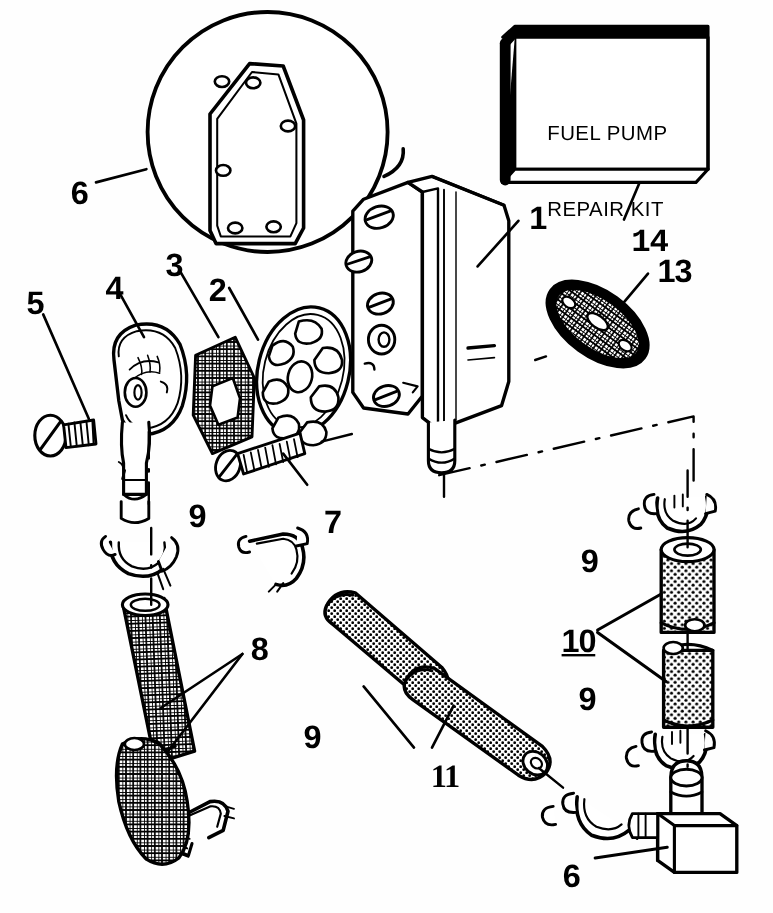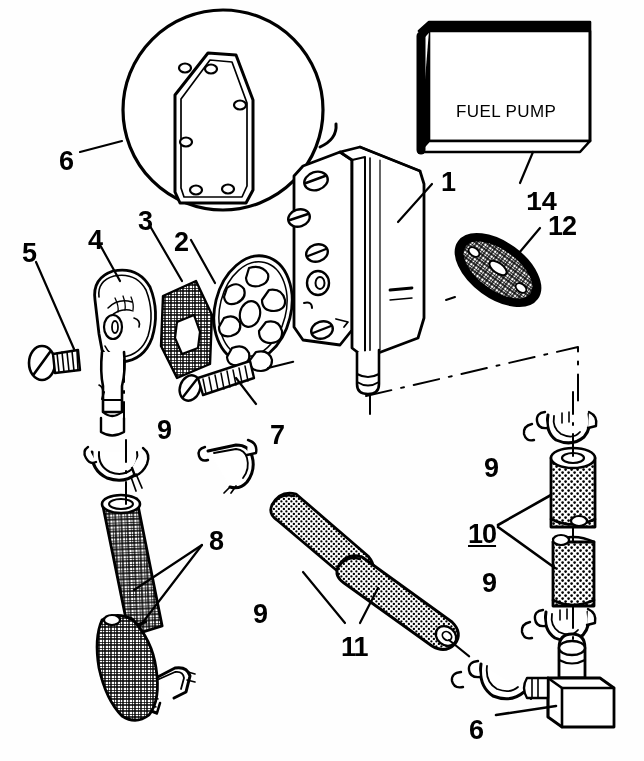--- a/index.html
+++ b/index.html
@@ -298,33 +298,34 @@
       <path d="M446 300 L455 297"></path>
       <path d="M449 640 L470 657"></path>
       <path d="M268 368 L300 360"></path>
     </g>
 
   </g>
 </svg>
 
 <div class="kitlabel" style="left:456px;top:58px;">
   <div>FUEL PUMP</div>
+  <div>REPAIR KIT</div>
 </div>
 
 <div class="callout" style="left:441px;top:169px;">1</div>
 <div class="callout" style="left:174px;top:229px;">2</div>
 <div class="callout" style="left:138px;top:208px;">3</div>
 <div class="callout" style="left:88px;top:227px;">4</div>
 <div class="callout" style="left:22px;top:240px;">5</div>
 <div class="callout" style="left:59px;top:148px;">6</div>
 <div class="callout" style="left:270px;top:422px;">7</div>
 <div class="callout" style="left:209px;top:528px;">8</div>
 <div class="callout" style="left:157px;top:417px;">9</div>
 <div class="callout" style="left:484px;top:455px;">9</div>
 <div class="callout" style="left:482px;top:570px;">9</div>
 <div class="callout" style="left:253px;top:601px;">9</div>
 <div class="callout" style="left:468px;top:521px;text-decoration:underline;">10</div>
-<div class="callout" style="left:341px;top:634px;">11</div>
+<div class="callout" style="left:359px;top:634px;font-family:Liberation Serif, serif;">11</div>
 <div class="callout" style="left:469px;top:717px;">6</div>
-<div class="callout" style="left:548px;top:213px;">12</div>
+<div class="callout" style="left:548px;top:213px;">13</div>
 <div class="callout" style="left:526px;top:190px;font-family:Liberation Mono, monospace;">14</div>
 
 </div>
 
 </body></html>

